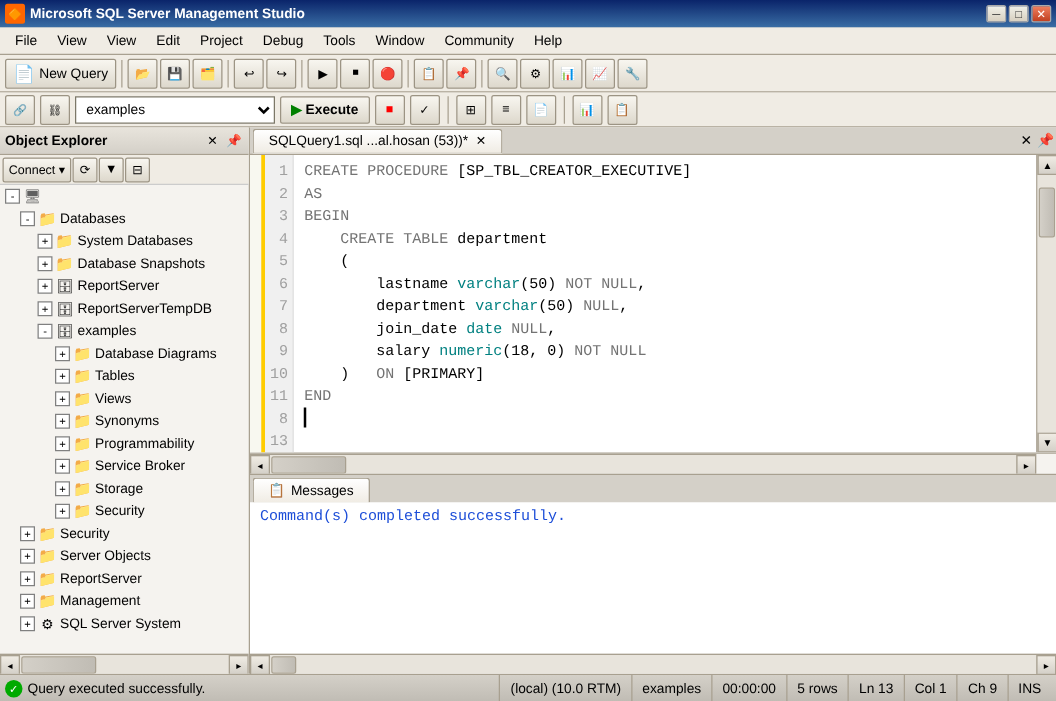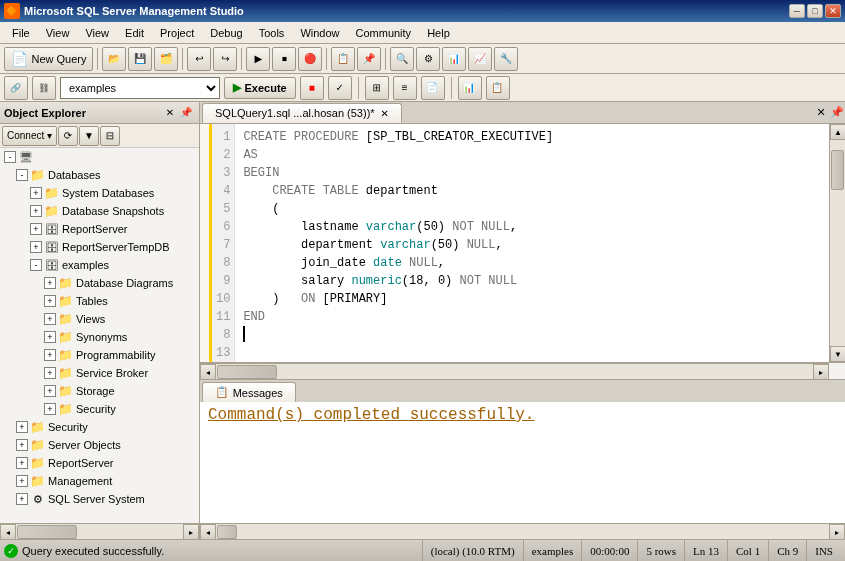--- a/index.html
+++ b/index.html
@@ -66,27 +66,27 @@
     .kw-blue { color: #737373; }
     .kw-cyan { color: #008080; }
     .text-normal { color: #000; }
 
     #gutter-left { width: 12px; background: #f8f8f0; border-right: 3px solid #ffcc00; }
 
     
     #bottom-panel { height: 160px; background: white; border-top: 1px solid #a8a090; display: flex; flex-direction: column; }
     #bottom-tabs { background: #d4d0c8; height: 22px; display: flex; align-items: flex-end; }
     .bottom-tab { height: 20px; padding: 2px 12px; background: linear-gradient(to bottom, #ffffff, #f0ece4); border: 1px solid #a8a090; border-bottom: none; cursor: pointer; font-size: 11px; display: flex; align-items: center; gap: 4px; margin-left: 2px; border-radius: 3px 3px 0 0; }
-    #messages-content { flex: 1; padding: 4px 8px; font-family: 'Courier New', monospace; font-size: 16px; color: #a16207; overflow: auto; background: white; text-decoration: underline; }
+    #messages-content { flex: 1; padding: 4px 8px; font-family: 'Courier New', monospace; font-size: 12px; color: #1d4ed8; overflow: auto; background: white; }
 
     
     #status-bar { background: linear-gradient(to bottom, #d4d0c8, #c0bcb4); height: 22px; display: flex; align-items: center; padding: 0 4px; border-top: 1px solid #a8a090; font-size: 11px; justify-content: space-between; }
     .status-left { display: flex; align-items: center; gap: 4px; }
     .status-right { display: flex; align-items: center; gap: 0; }
-    .status-section { padding: 10px 8px; border-left: 1px solid #a8a090; height: 22px; display: flex; align-items: center; font-size: 11px; font-family: Liberation Serif, serif; }
+    .status-section { padding: 10px 8px; border-left: 1px solid #a8a090; height: 22px; display: flex; align-items: center; font-size: 11px; }
     .success-icon { width: 14px; height: 14px; background: #00aa00; border-radius: 50%; display: flex; align-items: center; justify-content: center; color: white; font-size: 9px; }
 
     
     .vscroll { width: 16px; background: #d4d0c8; display: flex; flex-direction: column; border-left: 1px solid #a8a090; }
     .vscroll-btn { width: 16px; height: 16px; background: linear-gradient(to bottom, #f0ece4, #d4d0c8); border: 1px solid #a8a090; display: flex; align-items: center; justify-content: center; font-size: 8px; cursor: pointer; }
     .vscroll-track { flex: 1; background: #e8e4dc; position: relative; }
     .vscroll-thumb { position: absolute; top: 10px; left: 1px; right: 1px; height: 40px; background: linear-gradient(to right, #d4d0c8, #c0bcb4); border: 1px solid #a8a090; border-radius: 2px; }
 
     .hscroll { height: 16px; background: #d4d0c8; display: flex; flex-direction: row; border-top: 1px solid #a8a090; }
     .hscroll-btn { width: 16px; height: 16px; background: linear-gradient(to bottom, #f0ece4, #d4d0c8); border: 1px solid #a8a090; display: flex; align-items: center; justify-content: center; font-size: 8px; cursor: pointer; }

